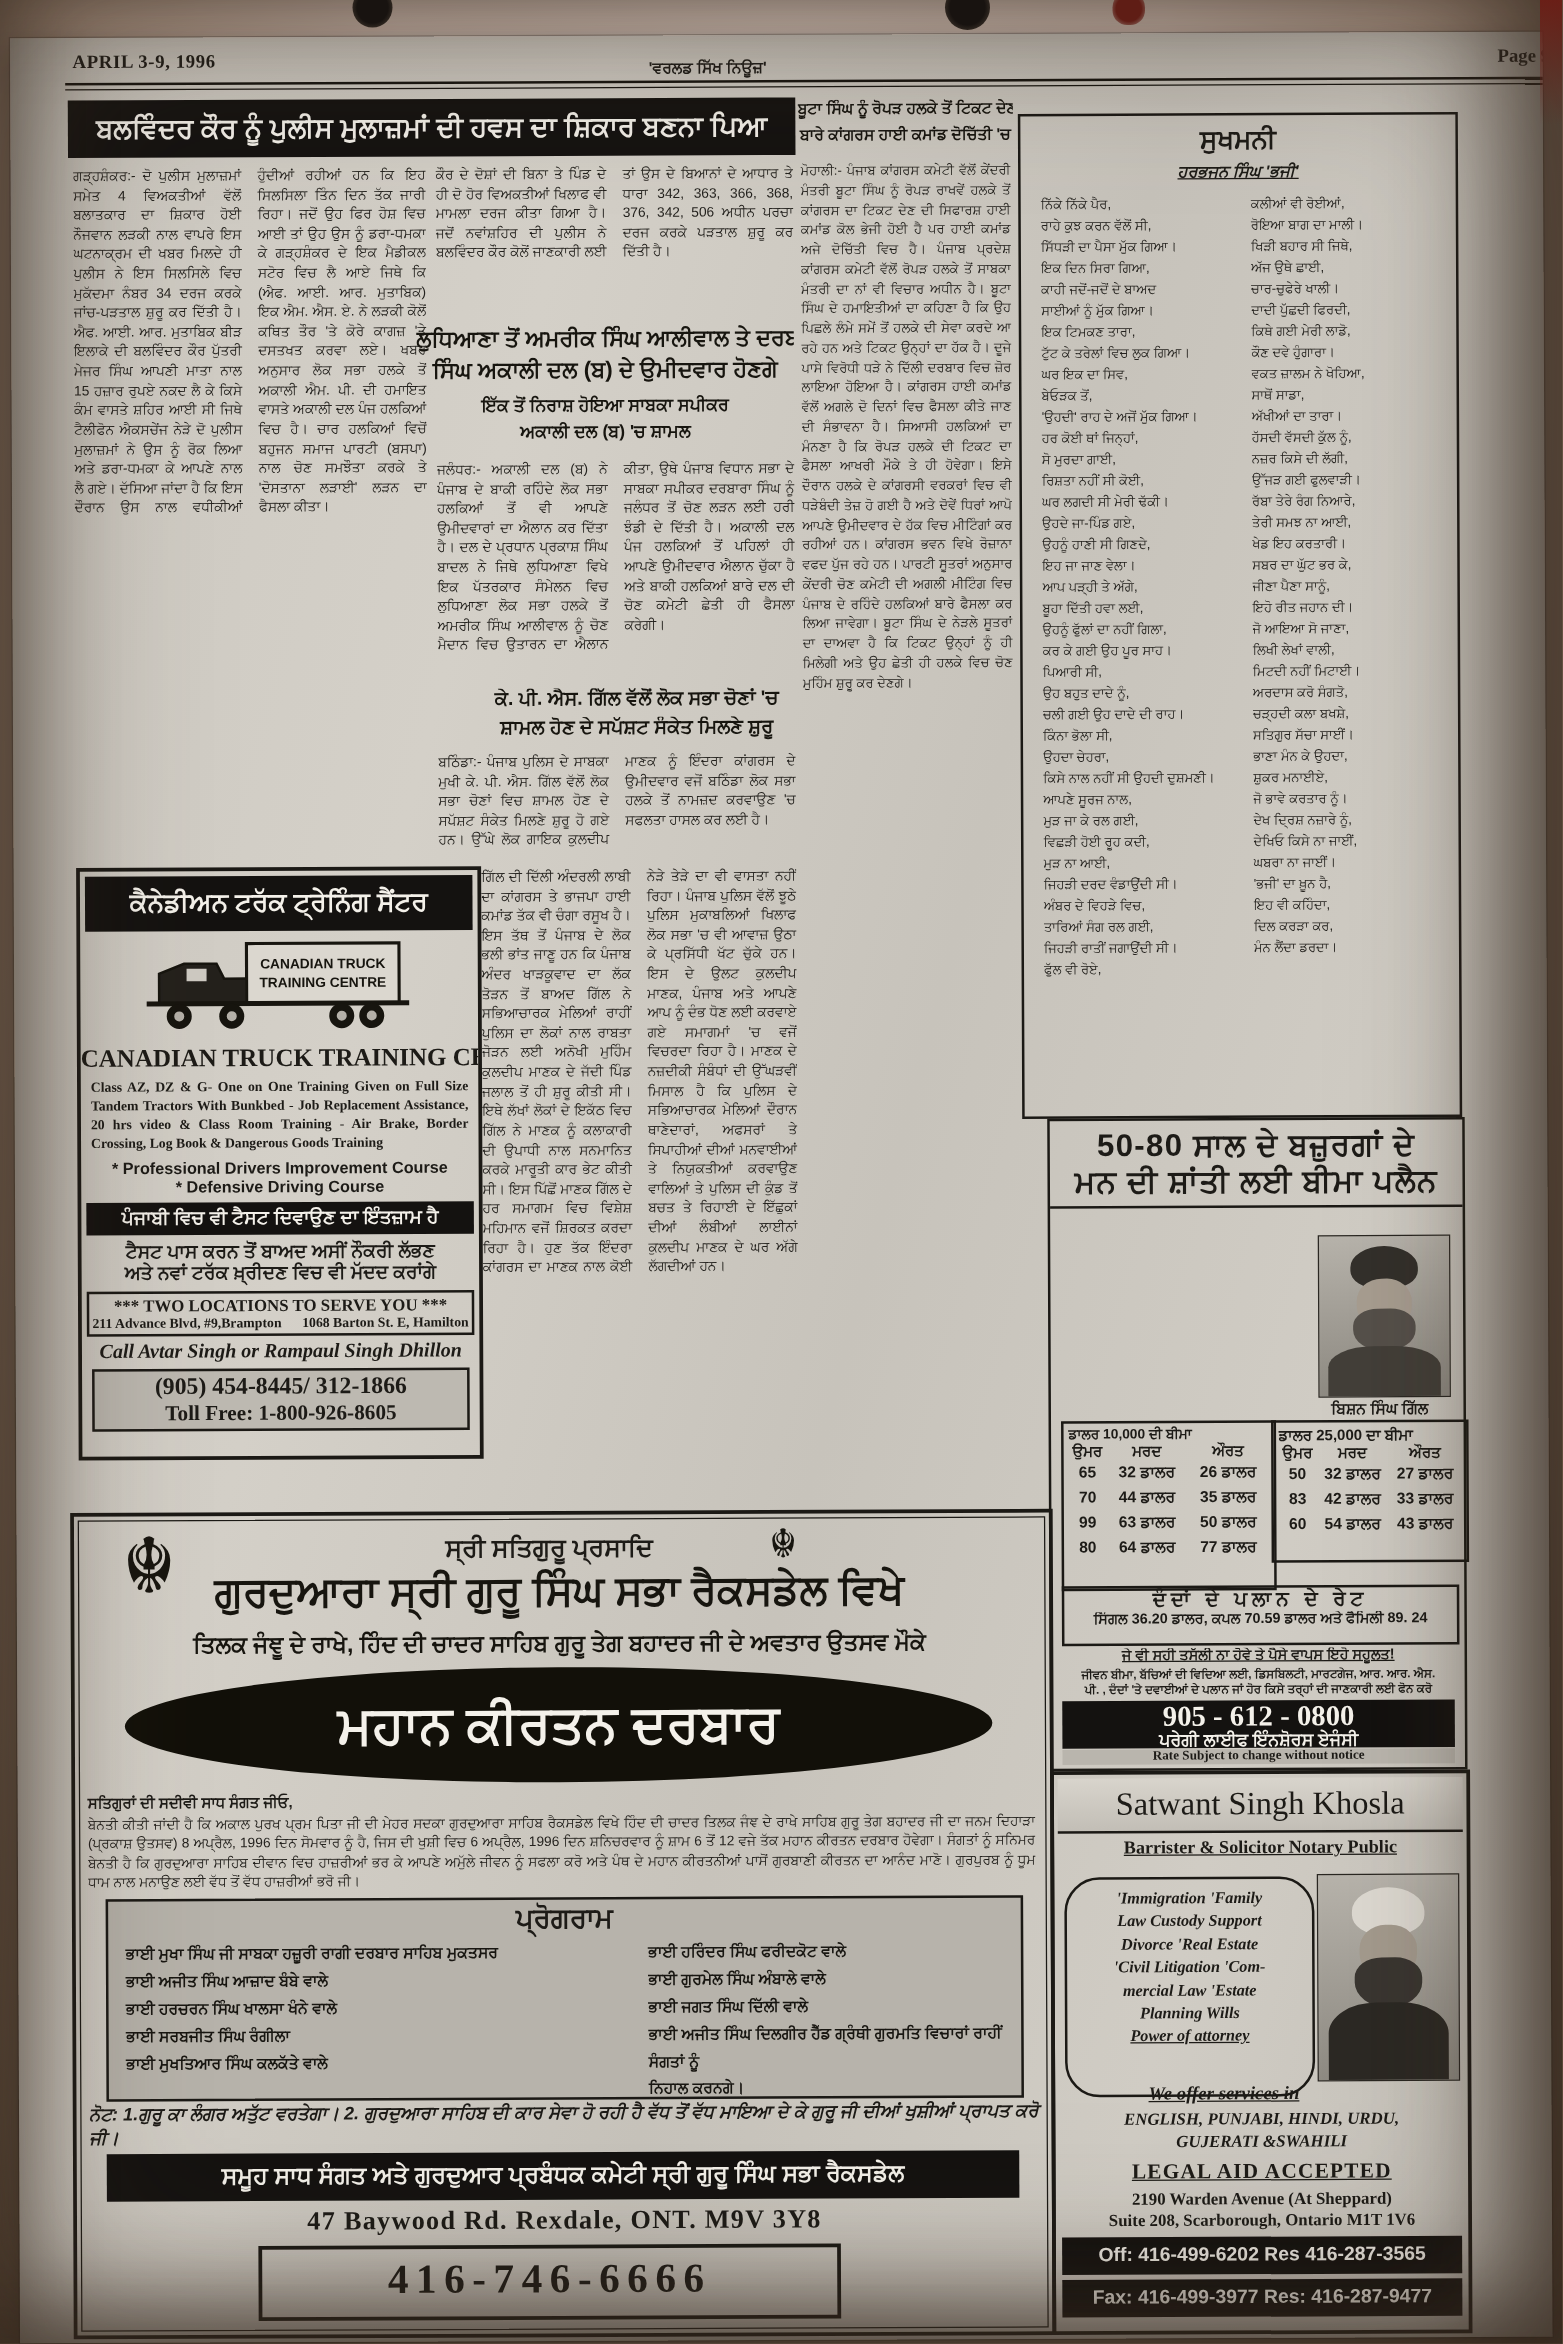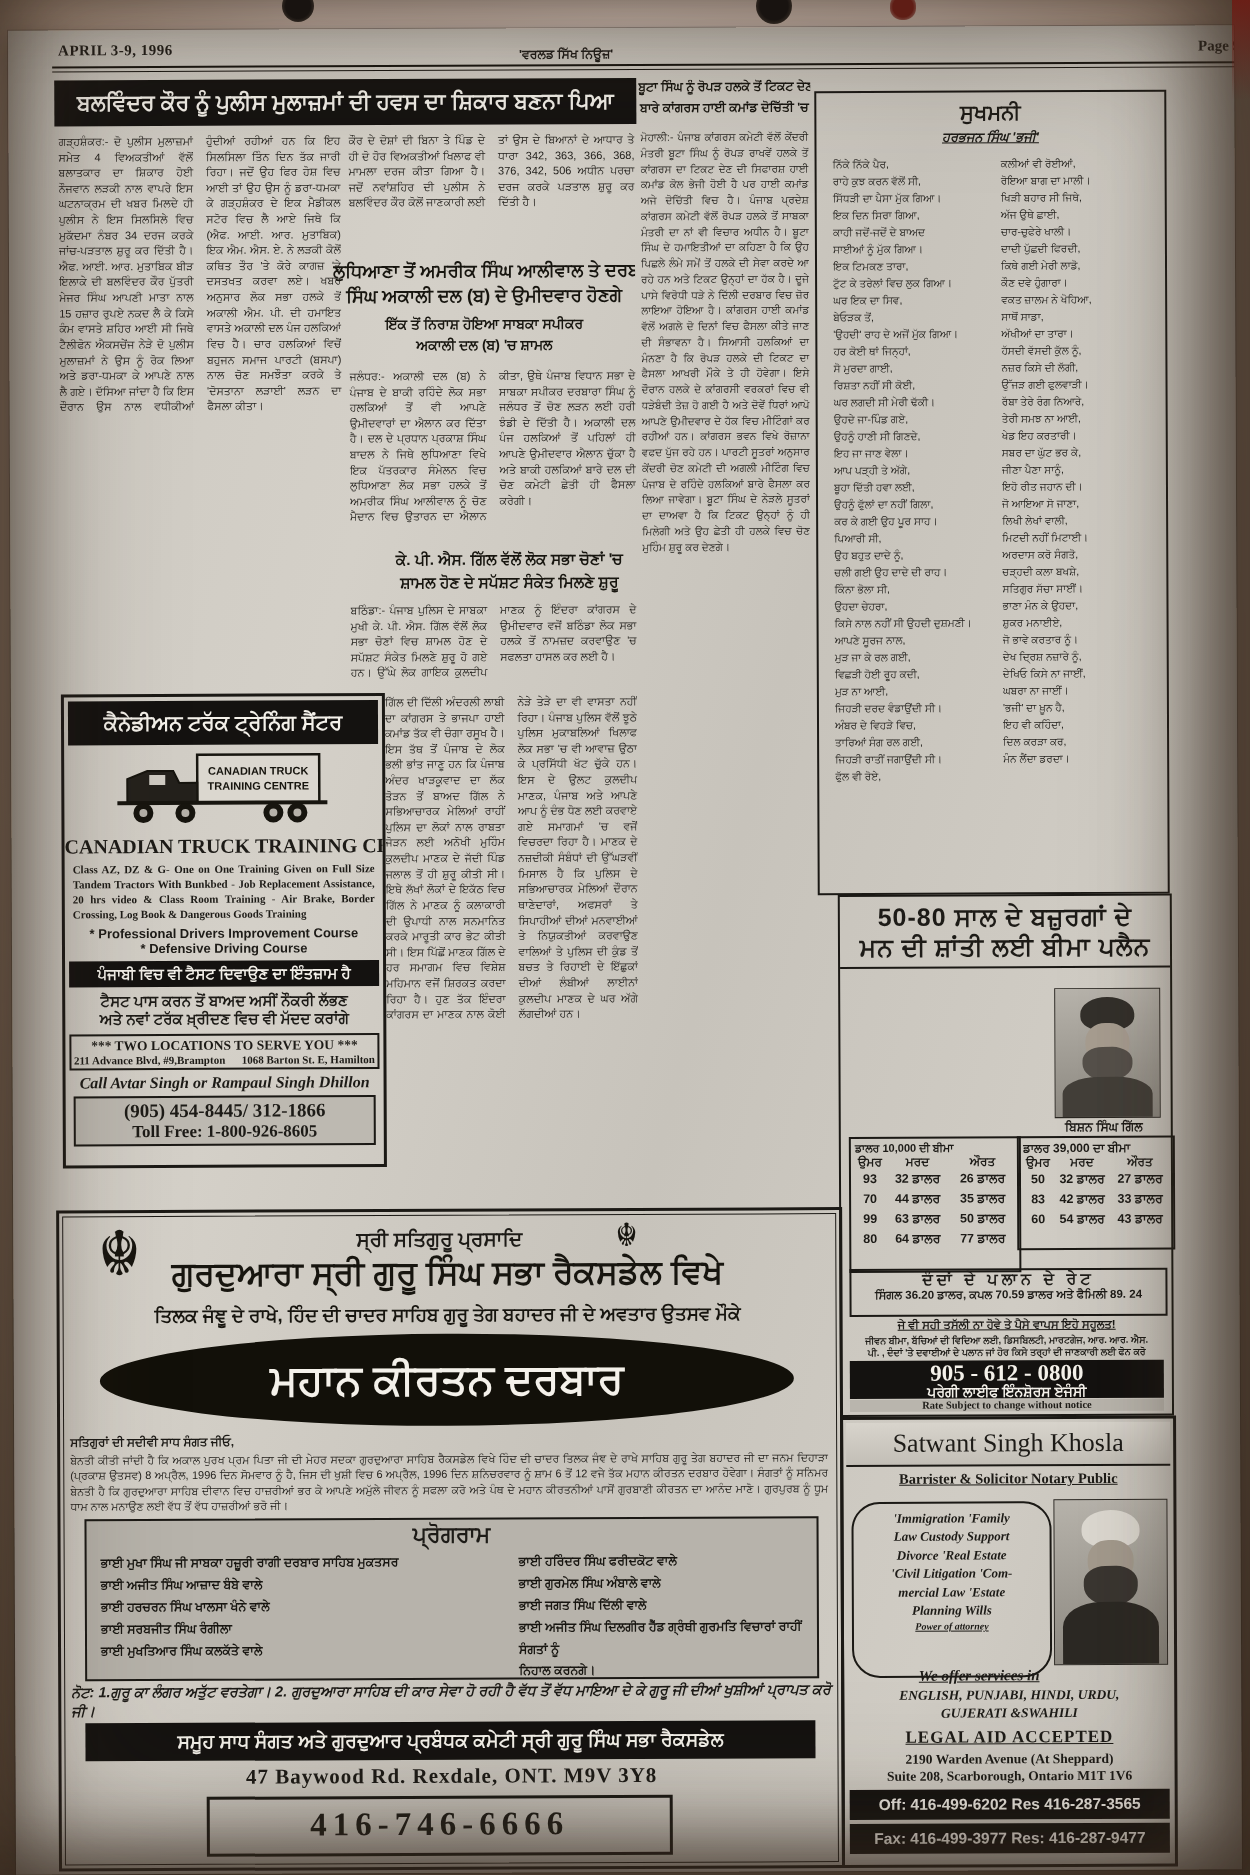--- a/index.html
+++ b/index.html
@@ -197,21 +197,21 @@
         <div class="abs b ink c" style="left:200px;top:224px;width:126px;height:16px;font-size:12.5px;white-space:nowrap;">ਬਿਸ਼ਨ ਸਿੰਘ ਗਿੱਲ</div>
         <div class="abs box" style="left:8px;top:240px;width:160px;height:126px;border-width:2px;padding:3px 4px;">
           <div class="b ink" style="font-size:11px;white-space:nowrap;">ਡਾਲਰ 10,000 ਦੀ ਬੀਮਾ</div>
           <div class="rt-h b ink" style="font-size:12px;">
               <div>ਉਮਰ</div>
               <div>ਮਰਦ</div>
               <div>ਔਰਤ</div>
             </div>
           <div class="rt-rows ink">
               <div class="rt-row">
-                <span>93</span>
+                <span>65</span>
                 <span>32 ਡਾਲਰ</span>
                 <span>26 ਡਾਲਰ</span>
               </div>
               <div class="rt-row">
                 <span>70</span>
                 <span>44 ਡਾਲਰ</span>
                 <span>35 ਡਾਲਰ</span>
               </div>
               <div class="rt-row">
                 <span>99</span>
@@ -219,21 +219,21 @@
                 <span>50 ਡਾਲਰ</span>
               </div>
               <div class="rt-row">
                 <span>80</span>
                 <span>64 ਡਾਲਰ</span>
                 <span>77 ਡਾਲਰ</span>
               </div>
             </div>
         </div>
         <div class="abs box" style="left:176px;top:240px;width:146px;height:104px;border-width:2px;padding:3px 4px;">
-          <div class="b ink" style="font-size:12px;white-space:nowrap;overflow:hidden;">ਡਾਲਰ 39,000 ਦਾ ਬੀਮਾ</div>
+          <div class="b ink" style="font-size:12px;white-space:nowrap;overflow:hidden;">ਡਾਲਰ 25,000 ਦਾ ਬੀਮਾ</div>
           <div class="rt-h b ink" style="font-size:12px;">
               <div>ਉਮਰ</div>
               <div>ਮਰਦ</div>
               <div>ਔਰਤ</div>
             </div>
           <div class="rt-rows ink">
               <div class="rt-row">
                 <span>50</span>
                 <span>32 ਡਾਲਰ</span>
                 <span>27 ਡਾਲਰ</span>
@@ -269,21 +269,21 @@
         <div class="serif b u ink c" style="font-size:14.5px;margin-top:4px;white-space:nowrap;overflow:hidden;">Barrister &amp; Solicitor Notary Public</div>
         <div class="abs" style="left:8px;top:82px;width:192px;height:160px;border:2px solid #1b1915;border-radius:28px;padding:6px 2px;text-align:center;">
           <div class="serif b i ink" style="font-size:13px;line-height:1.42;">
               <div>'Immigration 'Family</div>
               <div>Law Custody Support</div>
               <div>Divorce 'Real Estate</div>
               <div>'Civil Litigation 'Com-</div>
               <div>mercial Law 'Estate</div>
               <div>Planning Wills</div>
             </div>
-          <div class="serif b i u ink" style="font-size:10px;">Power of attorney</div>
+          <div class="serif b i u ink" style="font-size:13px;">Power of attorney</div>
         </div>
         <div class="photo" style="left:210px;top:80px;width:112px;height:164px;">
           <div class="ph-turban" style="top:10px;width:58px;height:38px;background:#dcd8d0;"></div>
           <div class="ph-face" style="top:40px;width:46px;height:42px;background:#a39a8d;"></div>
           <div class="ph-beard" style="top:66px;width:54px;height:40px;background:#3a3631;"></div>
           <div class="ph-body" style="top:102px;width:96px;height:62px;background:#2c2924;"></div>
         </div>
         <div class="abs serif b i u ink c" style="left:10px;top:248px;width:250px;height:18px;font-size:15px;">We offer services in</div>
         <div class="serif b i ink c abs" style="left:4px;top:268px;width:322px;height:18px;font-size:13.5px;white-space:nowrap;overflow:hidden;">ENGLISH, PUNJABI, HINDI, URDU,</div>
         <div class="serif b i ink c abs" style="left:4px;top:286px;width:322px;height:18px;font-size:13.5px;">GUJERATI &amp;SWAHILI</div>

